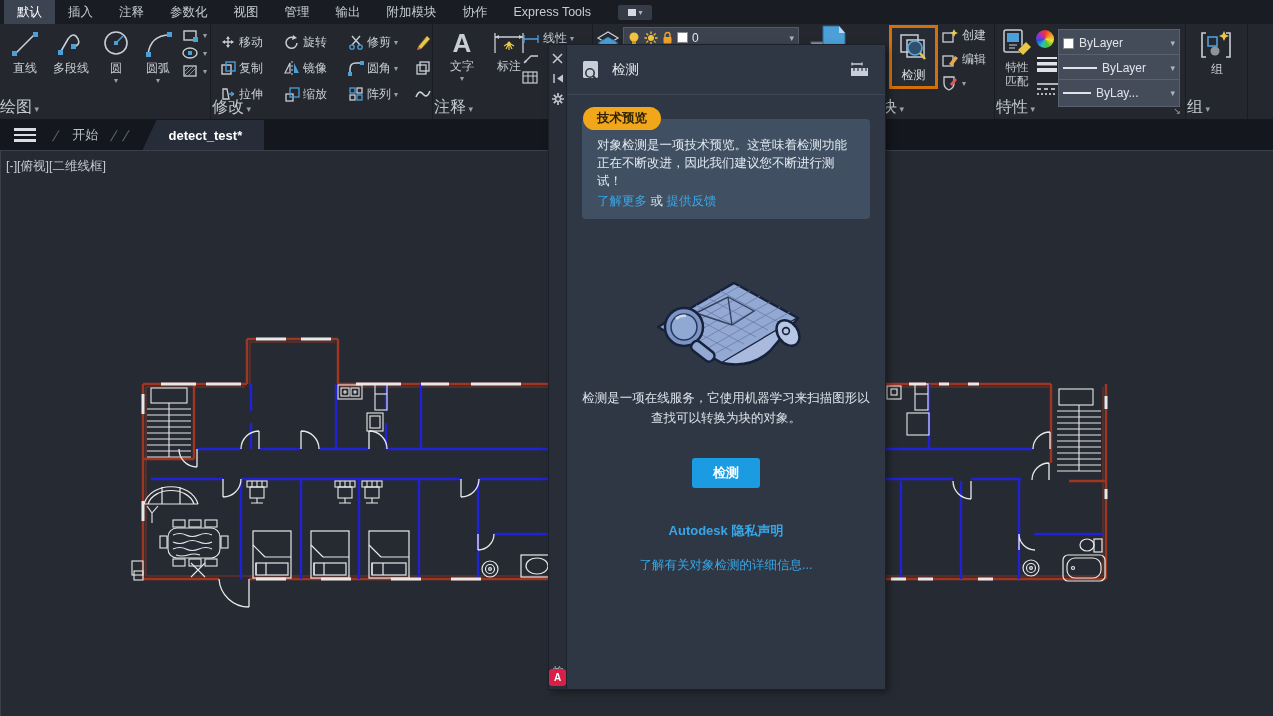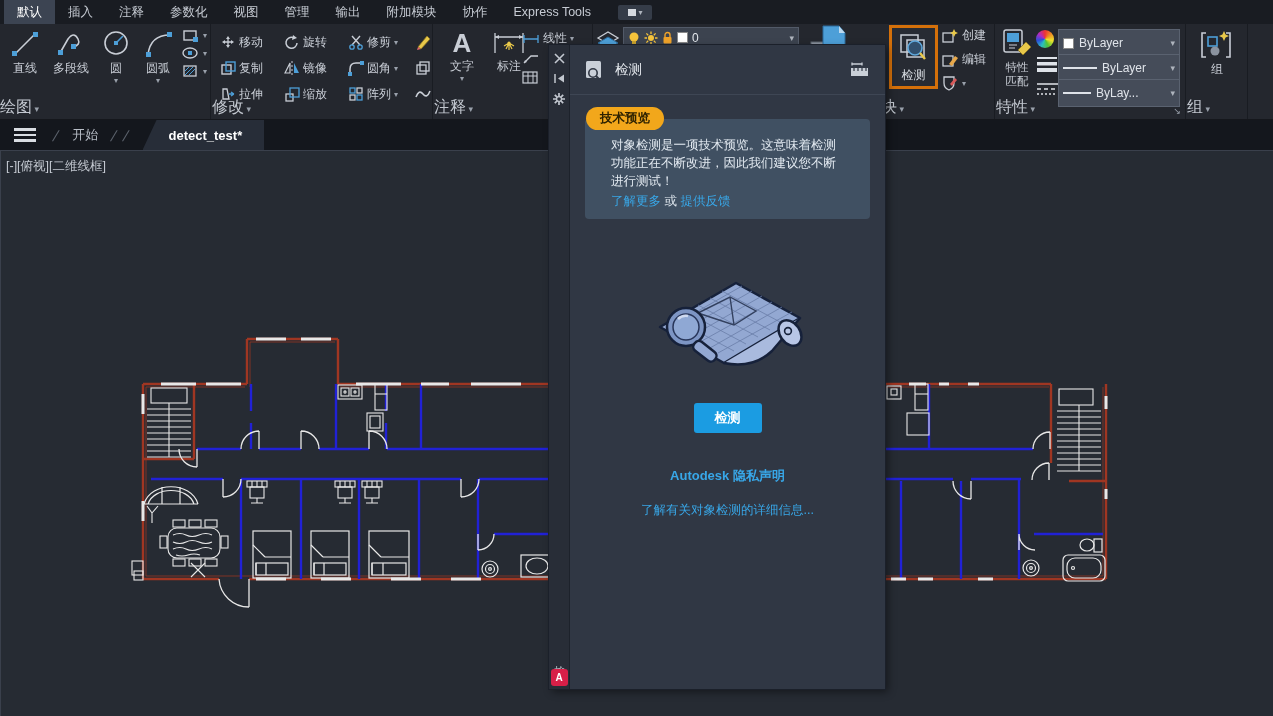--- a/index.html
+++ b/index.html
@@ -96,21 +96,21 @@
   .strip .sic { margin-bottom:9px; }
   .strip .grow { flex:1; }
   .vlabel { writing-mode:vertical-rl; font-size:11px; color:#aeb4bd; margin-bottom:8px; letter-spacing:2px; }
   .acad { width:17px; height:17px; border-radius:3px; background:#d71f48; color:#fff; font-weight:bold;
           font-size:10px; display:flex; align-items:center; justify-content:center; margin-bottom:3px; }
   .pbody { flex:1; background:#303744; display:flex; flex-direction:column; }
   .phead { height:50px; display:flex; align-items:center; padding:0 15px; gap:10px;
            border-bottom:1px solid #3e4654; }
   .ptitle { font-size:13.5px; color:#e6eaef; flex:1; }
   .pcontent { flex:1; padding:24px 15px 0; position:relative; }
-  .notice { position:relative; background:#405062; border-radius:4px; padding:17px 26px 9px; }
+  .notice { position:relative; background:#405062; border-radius:4px; padding:17px 15px 9px; }
   .badge { position:absolute; top:-12px; left:1px; background:#f2a71b; color:#2e2200; font-weight:bold;
            font-size:12.5px; padding:3px 14px; border-radius:12px; }
   .notice-text { font-size:12.5px; color:#e3eaf1; line-height:1.45; }
   .notice-links { font-size:12.5px; margin-top:3px; color:#dfe7ee; }
   a.blue { color:#38a7e8; text-decoration:none; }
   .illus { display:block; margin:52px auto 0; }
   .pheading { text-align:center; font-size:14px; font-weight:bold; color:#eef2f6; margin-top:48px; }
   .pdesc { text-align:center; font-size:12.5px; color:#dbe3ea; line-height:1.55; margin:16px auto 0; width:288px; }
   .pbtn-row { text-align:center; margin-top:30px; }
   .pbtn { display:inline-block; background:#1b9ce2; color:#fff; font-size:13px; font-weight:bold;
@@ -690,20 +690,21 @@
           <path d="M60,42 L92,26 L118,40 L96,54 L78,48 Z M92,26 L96,54" fill="none" stroke="#33415f" stroke-width="1.4"></path>
           <path d="M86,92 Q115,98 134,80 L162,47" fill="#a9bade" stroke="#16213a" stroke-width="2.5"></path>
           <ellipse cx="152" cy="62" rx="10" ry="14" fill="#b8c6e6" stroke="#16213a" stroke-width="2.5" transform="rotate(-35 152 62)"></ellipse>
           <circle cx="150" cy="60" r="3.4" fill="none" stroke="#16213a" stroke-width="1.6"></circle>
           <circle cx="48" cy="56" r="19" fill="#7d95c4" stroke="#16213a" stroke-width="2.5"></circle>
           <circle cx="48" cy="56" r="13" fill="#8fa8d4" stroke="#28365a" stroke-width="1.5"></circle>
           <path d="M40,48 Q44,44 50,45" stroke="#cfdaf0" stroke-width="2.5" fill="none"></path>
           <rect x="60" y="68" width="26" height="11" rx="5" transform="rotate(38 60 68)" fill="#93a8d2" stroke="#16213a" stroke-width="2.5"></rect>
         </svg>
 
+        <div class="pdesc">检测是一项在线服务，它使用机器学习来扫描图形以查找可以转换为块的对象。</div>
 
         <div class="pbtn-row">
           <button class="pbtn">检测</button>
         </div>
 
         <div class="privacy">
           <a class="blue" href="#">Autodesk 隐私声明</a>
         </div>
         <div class="details">
           <a class="blue" href="#">了解有关对象检测的详细信息...</a>

